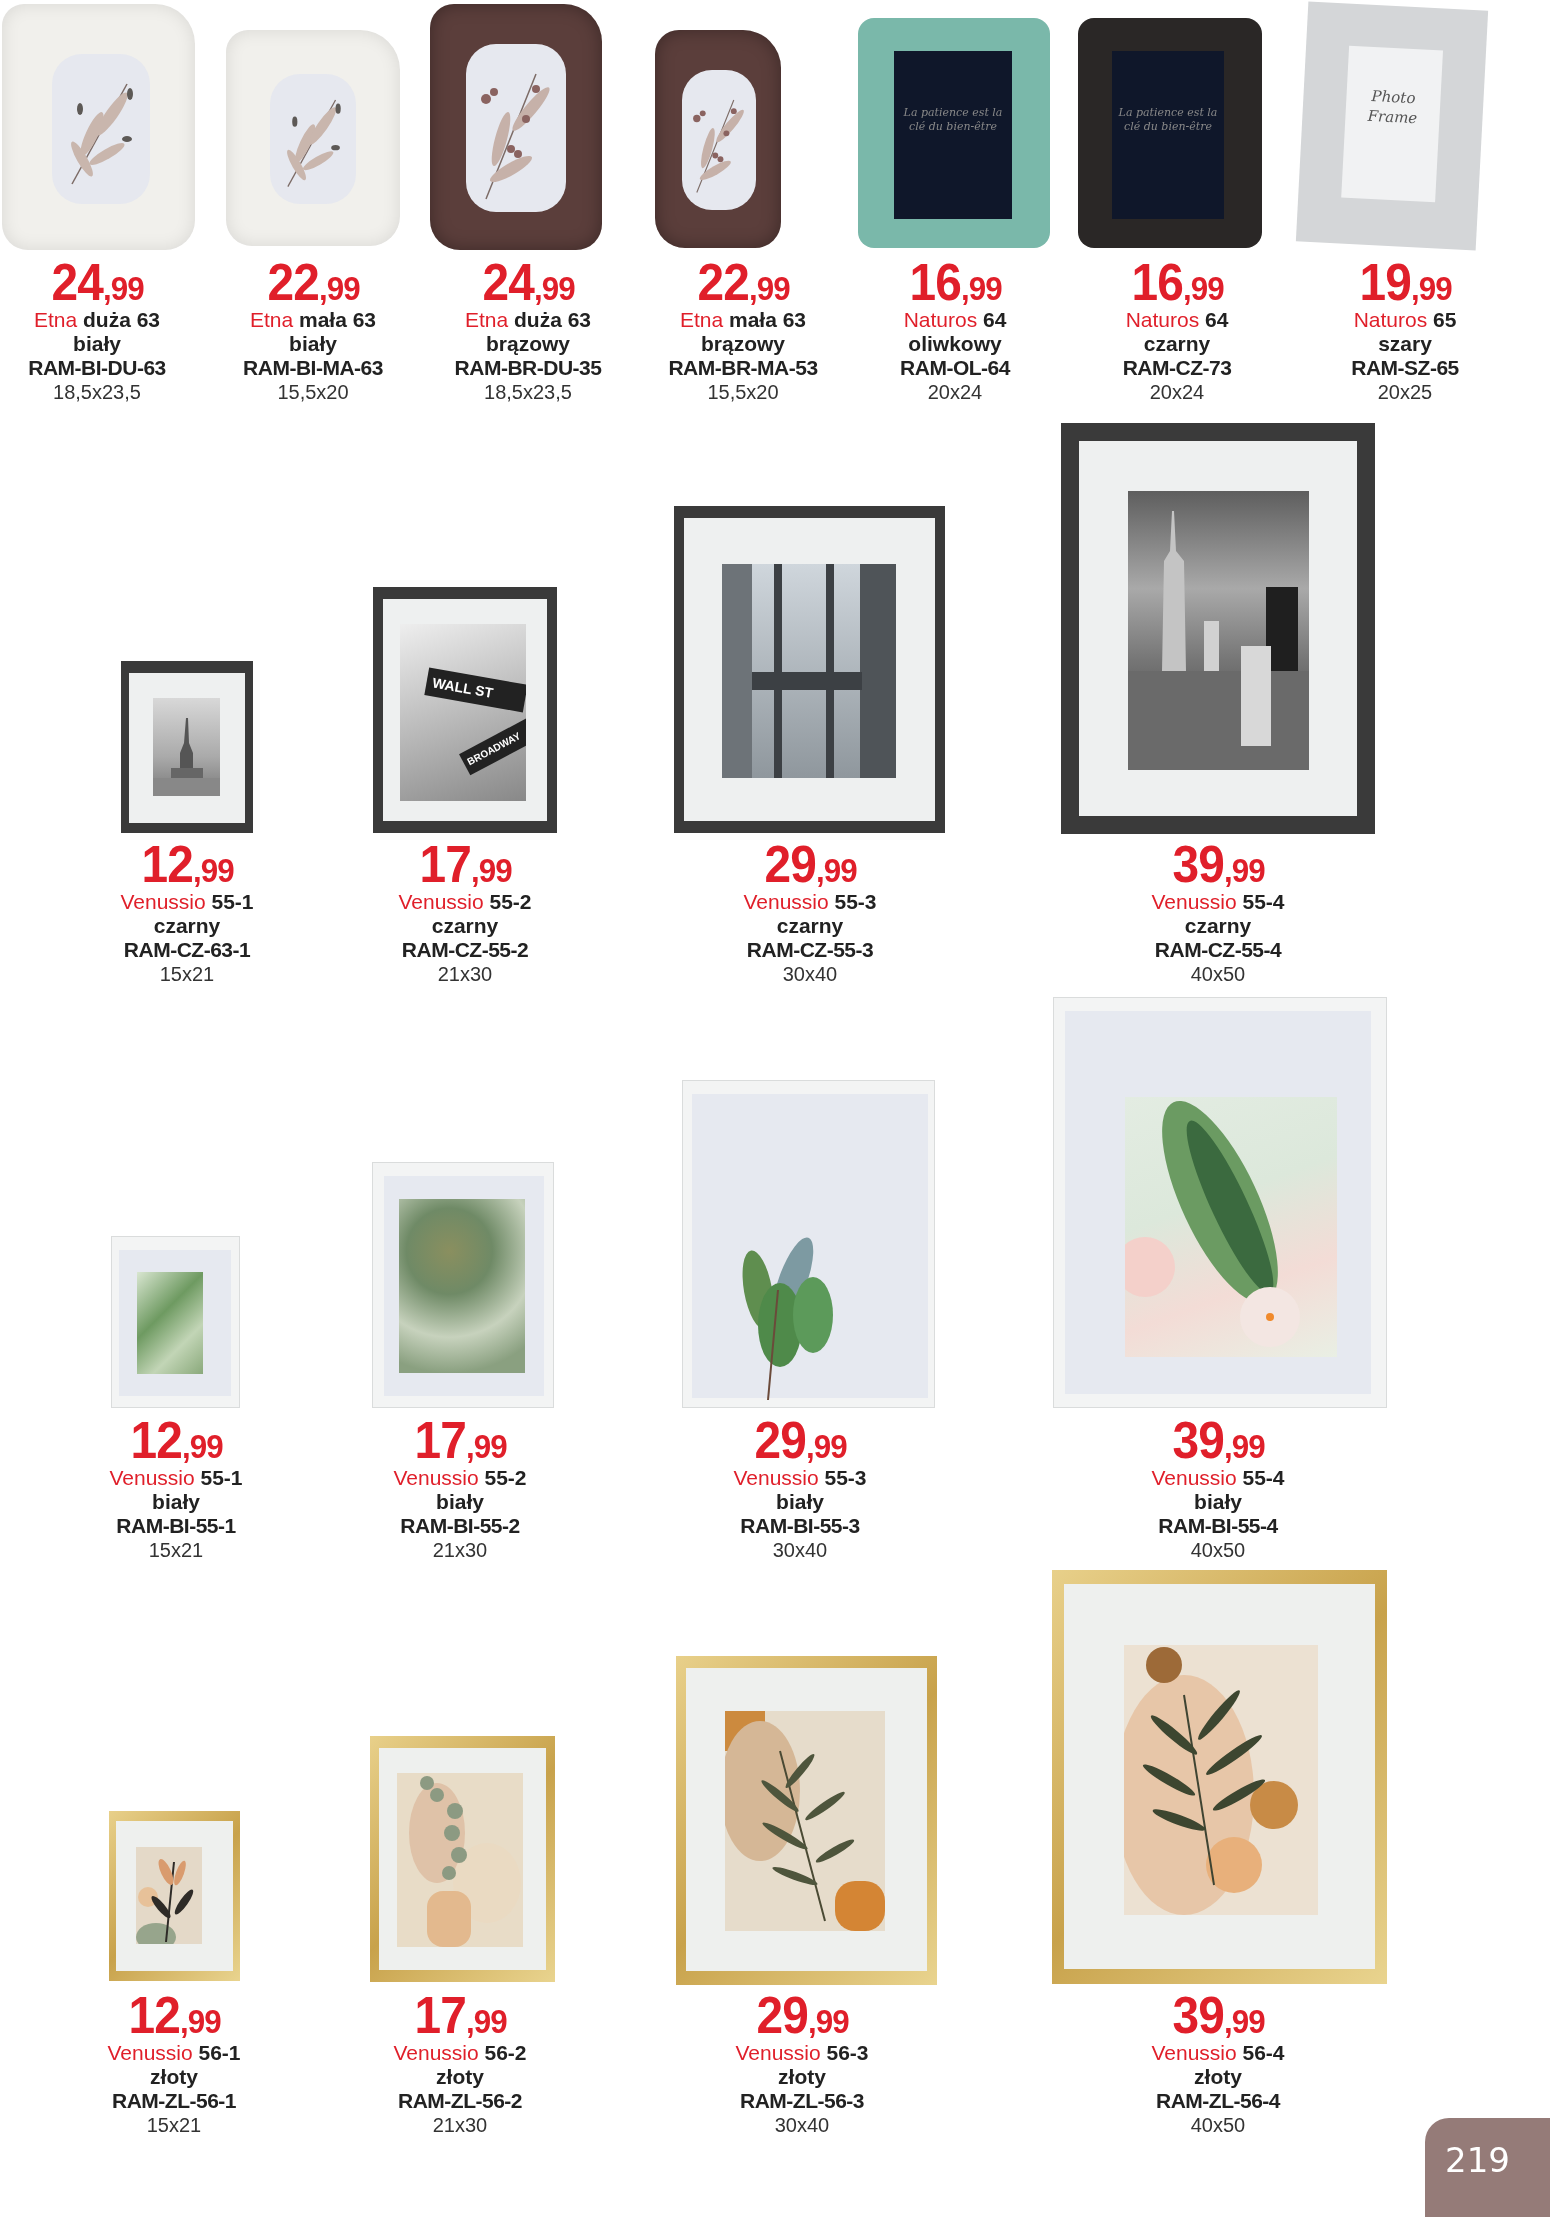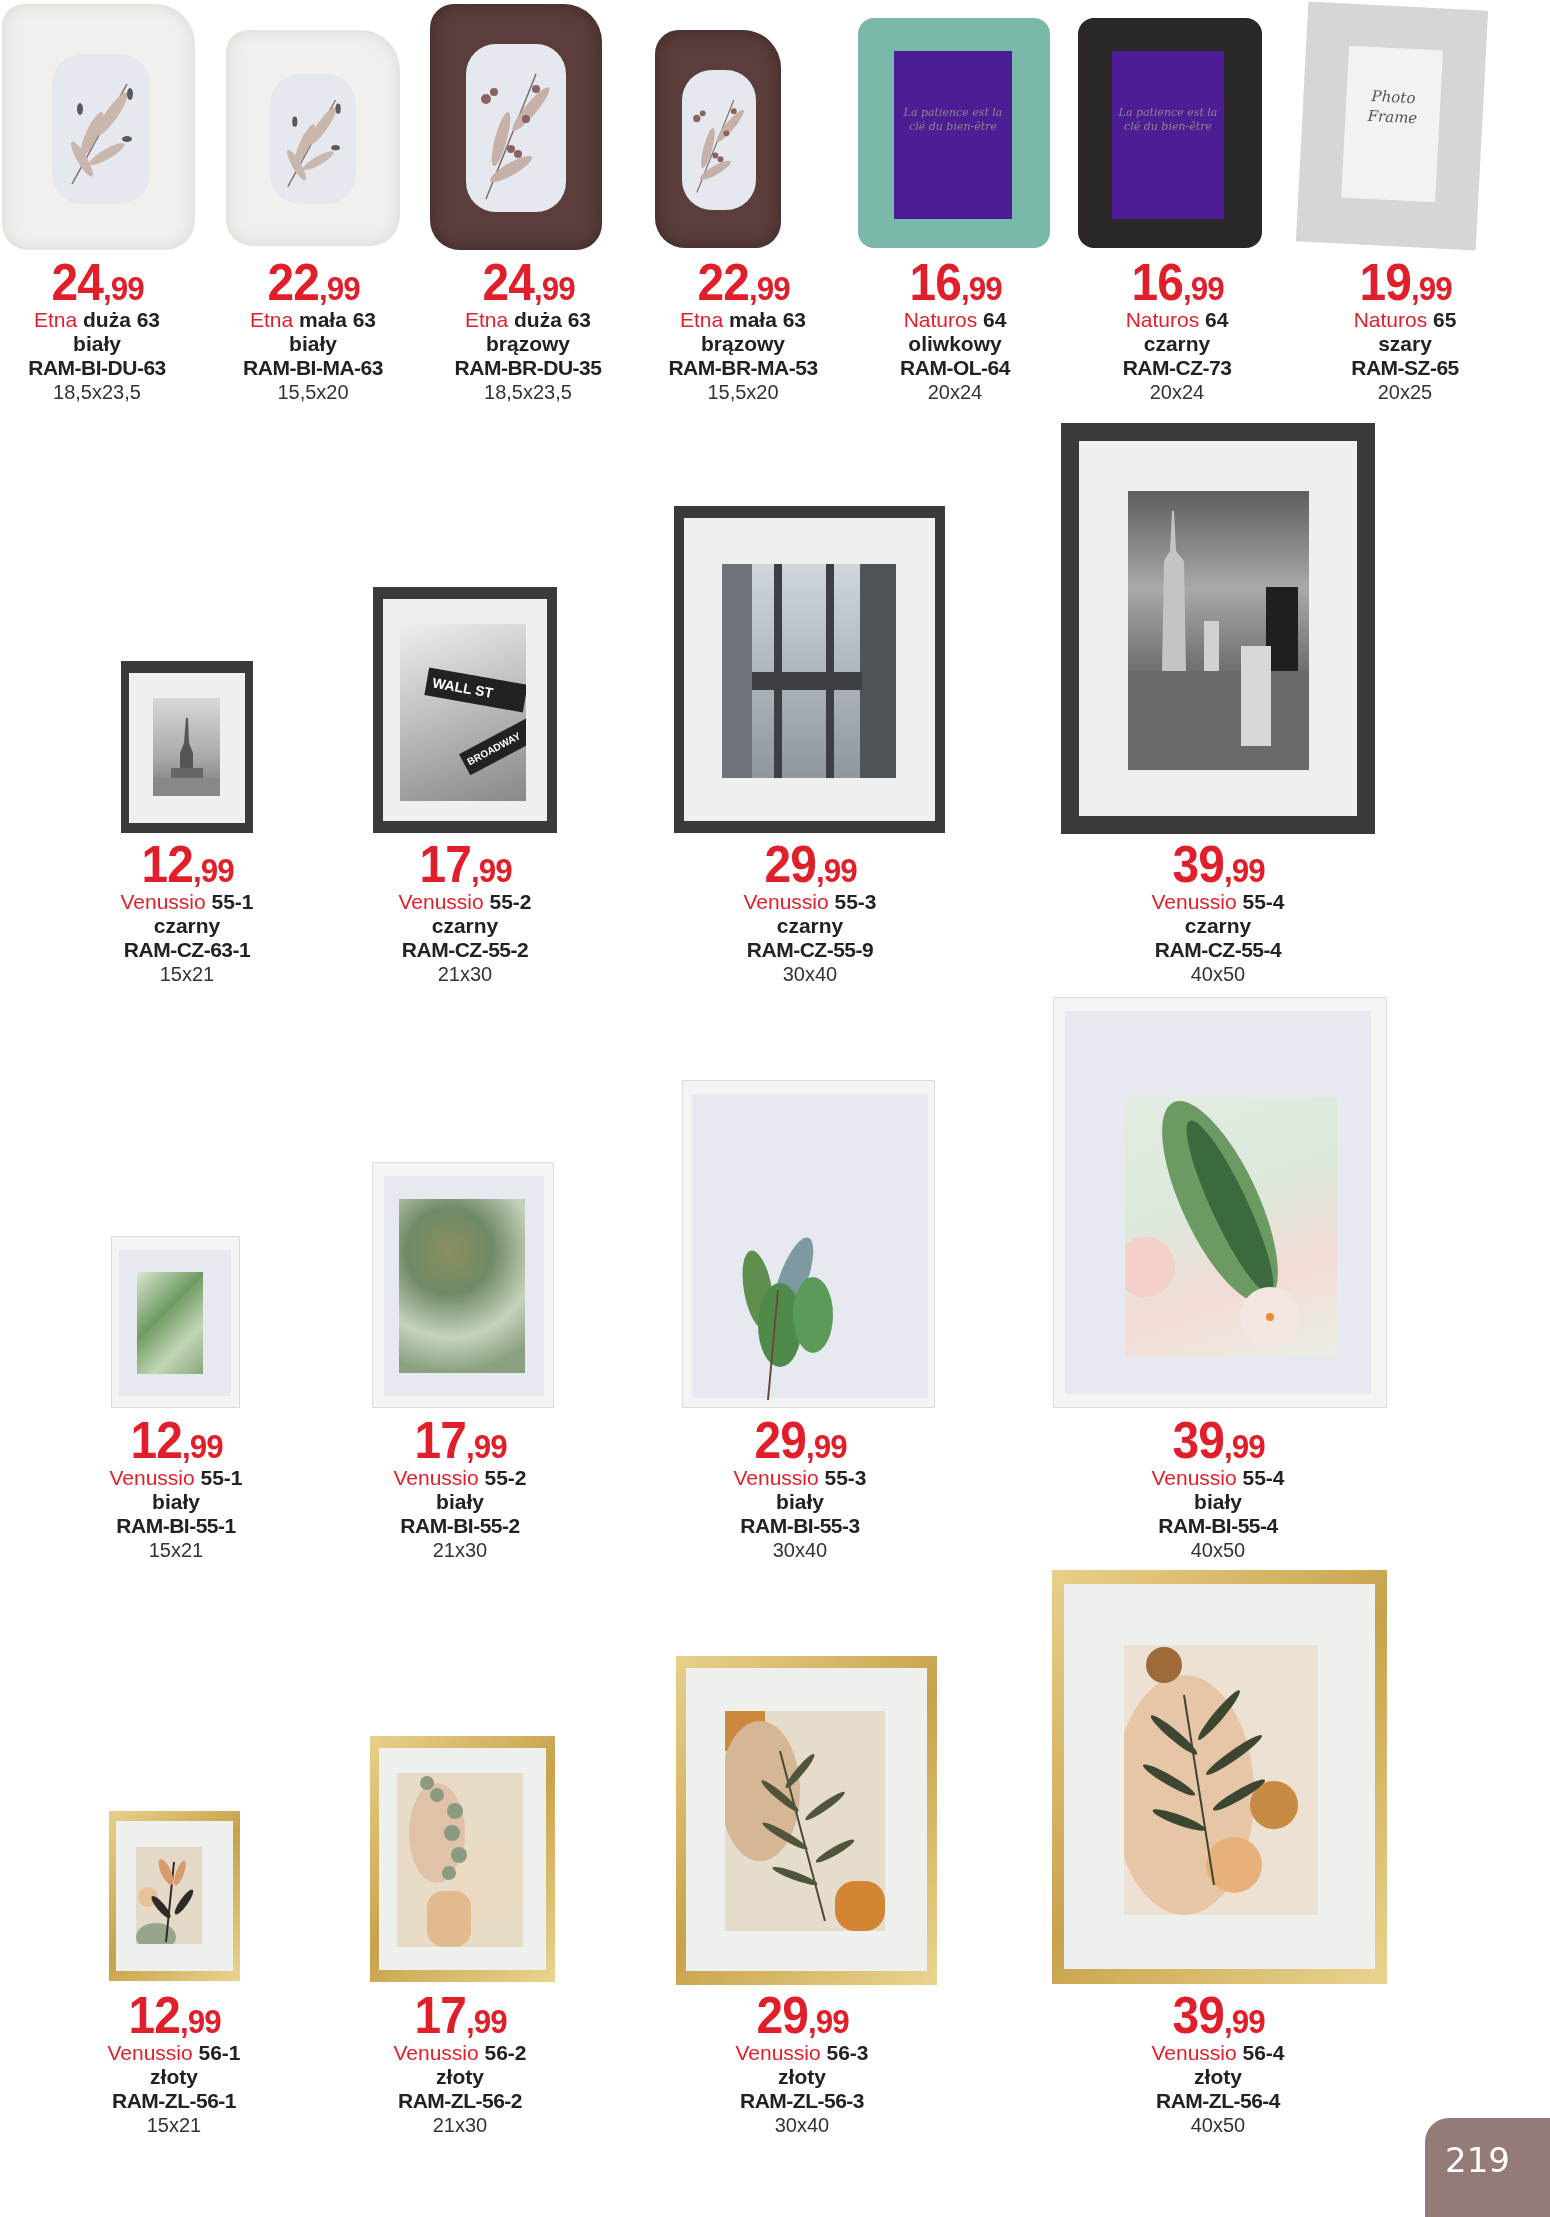--- a/index.html
+++ b/index.html
@@ -22,21 +22,21 @@
   
   .frame { position:absolute; box-sizing:border-box; }
   .frame .mat { position:absolute; box-sizing:border-box; }
   .frame .art { position:absolute; overflow:hidden; }
 
   .rustic-white { background:#f1f0ec; border-radius:22px 40px 30px 26px; box-shadow: inset 0 0 18px rgba(0,0,0,0.10); }
   .rustic-brown { background:#5b3e3b; border-radius:24px 38px 26px 30px; box-shadow: inset 0 0 18px rgba(0,0,0,0.35); }
   .rustic .mat { background:#e6e8ef; border-radius:30px; }
   .wave-teal { background:#7ab8aa; }
   .wave-black { background:#2a2726; }
-  .wave .mat { background:#4c1d95;text-decoration:underline; }
+  .wave .mat { background:#0f172a;text-decoration:underline; }
   .grey-frame { background:#d4d6d8; transform:rotate(3deg); }
   .grey-frame .mat { background:#f1f2f3; }
 
   .black-frame { background:#3a3a3a; }
   .black-frame .mat { background:#eef0f0; }
   .white-frame { background:#f3f4f4; box-shadow:0 0 0 1px #dadcdc inset; }
   .white-frame .mat { background:#e6e9f0; }
   .gold-frame { background:linear-gradient(135deg,#e8d08a,#c8a24b 50%,#e9d48f); }
   .gold-frame .mat { background:#eef0ee; }
 
@@ -356,21 +356,21 @@
   <div class="price"><span class="int">17</span><span class="dec">,99</span></div>
   <div class="name"><span class="brand">Venussio</span><span> 55-2</span></div>
   <div class="color">czarny</div>
   <div class="code">RAM-CZ-55-2</div>
   <div class="size">21x30</div>
 </div>
 <div class="info" style="left:690px;top:838px;">
   <div class="price"><span class="int">29</span><span class="dec">,99</span></div>
   <div class="name"><span class="brand">Venussio</span><span> 55-3</span></div>
   <div class="color">czarny</div>
-  <div class="code">RAM-CZ-55-9</div>
+  <div class="code">RAM-CZ-55-3</div>
   <div class="size">30x40</div>
 </div>
 <div class="info" style="left:1098px;top:838px;">
   <div class="price"><span class="int">39</span><span class="dec">,99</span></div>
   <div class="name"><span class="brand">Venussio</span><span> 55-4</span></div>
   <div class="color">czarny</div>
   <div class="code">RAM-CZ-55-4</div>
   <div class="size">40x50</div>
 </div>
 

